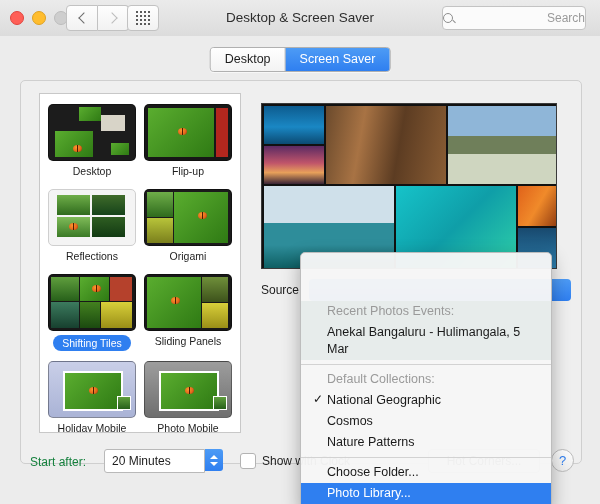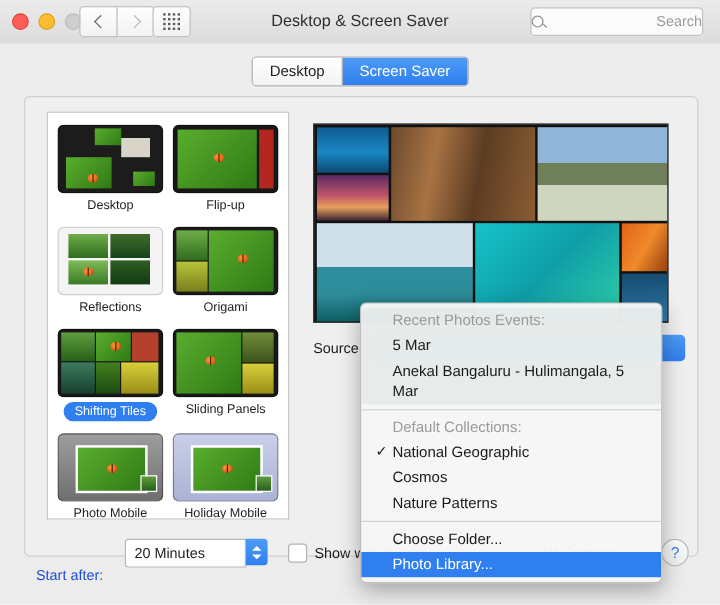--- a/index.html
+++ b/index.html
@@ -118,21 +118,21 @@
   
   .sourcerow{ position:absolute; left:240px; top:198px; width:300px; height:24px; }
   .sourcelabel{ position:absolute; left:0; top:4px; font-size:12px; color:#1d1d1d; }
   .sourcepop{
     position:absolute; left:48px; top:0; width:262px; height:22px;
     background:linear-gradient(#4d9bf5,#2f7ff0); border-radius:4px;
   }
 
   
   .bottom{ position:absolute; left:20px; top:448px; width:560px; height:30px; }
-  .startlabel{ position:absolute; left:10px; top:24px; font-size:12px; color:#1d4ed8; }
+  .startlabel{ position:absolute; left:10px; top:7px; font-size:12px; color:#15803d; }
   .stepperwrap{ position:absolute; left:84px; top:1px; display:flex; align-items:stretch; }
   .stepfield{
     width:92px; height:22px; background:#fff; border:1px solid #b9b9b9; border-radius:3px 0 0 3px;
     font-size:12px; color:#1d1d1d; display:flex; align-items:center; padding-left:7px;
   }
   .steparrows{
     width:18px; height:22px; border-radius:0 3px 3px 0;
     background:linear-gradient(#4d9bf5,#2f7ff0);
     display:flex; flex-direction:column; align-items:center; justify-content:center; gap:3px;
   }
@@ -156,21 +156,21 @@
   }
 
   
   .menu{
     position:absolute; left:300px; top:252px; width:250px;
     background:rgba(246,246,246,0.97);
     border:1px solid #bdbdbd; border-radius:5px;
     box-shadow:0 6px 18px rgba(0,0,0,.30);
     padding:4px 0 4px; overflow:hidden;
   }
-  .menu .translucent{ background:rgba(225,232,230,0.72); }
+  .menu .translucent{ background:rgba(225,232,230,0.72);margin-top:44px; }
   .mitem{ font-size:12.5px; color:#1a1a1a; padding:2px 10px 2px 26px; line-height:17px; position:relative; }
   .mitem.header{ color:#9a9a9a; }
   .mitem.sel{ background:#2f7ff0; color:#ffffff; }
   .mitem .tick{ position:absolute; left:12px; top:1px; font-size:12px; }
   .msep{ height:1px; background:#d2d2d2; margin:4px 0; }
 </style>
 </head>
 <body>
 
 <div class="window">
@@ -296,37 +296,37 @@
             <div class="mini green" style="left:2px;top:2px;width:54px;height:51px;">
                 <span class="bug" style="left:24px;top:20px;"></span>
               </div>
             <div class="mini" style="left:57px;top:2px;width:26px;height:25px;background:linear-gradient(#6f8f3a,#3d521b);"></div>
             <div class="mini" style="left:57px;top:28px;width:26px;height:25px;background:linear-gradient(#d8cf3a,#9a8f17);"></div>
           </div>
           <span class="thlabel">Sliding Panels</span>
         </div>
 
         <div class="thumbcell">
+          <div class="thumb" style="background:linear-gradient(#c9cfe8,#aab3d6)">
+            <div class="mini green" style="left:14px;top:9px;width:56px;height:36px;border:2px solid #fff;">
+                <span class="bug" style="left:24px;top:14px;"></span>
+              </div>
+            <div class="mini" style="left:68px;top:34px;width:12px;height:12px;background:linear-gradient(#5f9e3d,#27601a);border:1px solid #fff;"></div>
+          </div>
+          <span class="thlabel">Holiday Mobile</span>
+        </div>
+
+        <div class="thumbcell">
           <div class="thumb" style="background:linear-gradient(#9d9d9d,#6f6f6f)">
             <div class="mini green" style="left:14px;top:9px;width:56px;height:36px;border:2px solid #fff;">
                 <span class="bug" style="left:24px;top:14px;"></span>
               </div>
             <div class="mini" style="left:68px;top:34px;width:12px;height:12px;background:linear-gradient(#5f9e3d,#27601a);border:1px solid #fff;"></div>
           </div>
           <span class="thlabel">Photo Mobile</span>
-        </div>
-
-        <div class="thumbcell">
-          <div class="thumb" style="background:linear-gradient(#c9cfe8,#aab3d6)">
-            <div class="mini green" style="left:14px;top:9px;width:56px;height:36px;border:2px solid #fff;">
-                <span class="bug" style="left:24px;top:14px;"></span>
-              </div>
-            <div class="mini" style="left:68px;top:34px;width:12px;height:12px;background:linear-gradient(#5f9e3d,#27601a);border:1px solid #fff;"></div>
-          </div>
-          <span class="thlabel">Holiday Mobile</span>
         </div>
 
       </div>
     </div>
 
     <div class="preview">
       <div class="pcell split">
         <div class="im-fish"></div>
         <div class="im-savanna"></div>
       </div>
@@ -362,21 +362,20 @@
       <span class="checkbox"></span>
       <span class="checklabel">Show with Clock</span>
     </div>
     <div class="hotcorners">Hot Corners...</div>
     <div class="helpbtn">?</div>
   </div>
 
   <div class="menu">
     <div class="translucent">
       <div class="mitem header">Recent Photos Events:</div>
-      <div class="mitem">5 Mar</div>
       <div class="mitem">Anekal Bangaluru - Hulimangala, 5 Mar</div>
     </div>
     <div class="msep"></div>
     <div>
       <div class="mitem header">Default Collections:</div>
       <div class="mitem">
         <span class="tick">✓</span>
         <span>National Geographic</span>
       </div>
       <div class="mitem">Cosmos</div>

